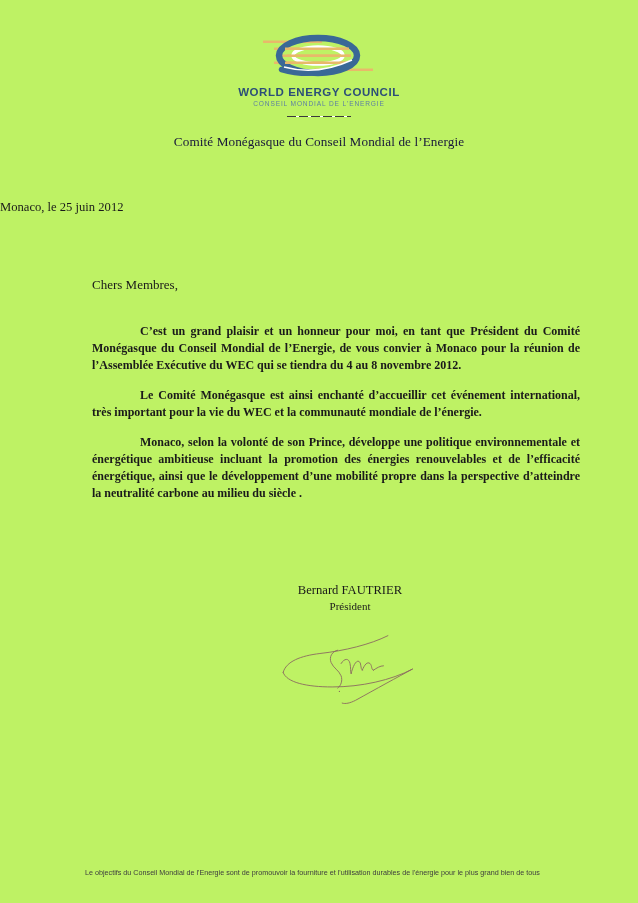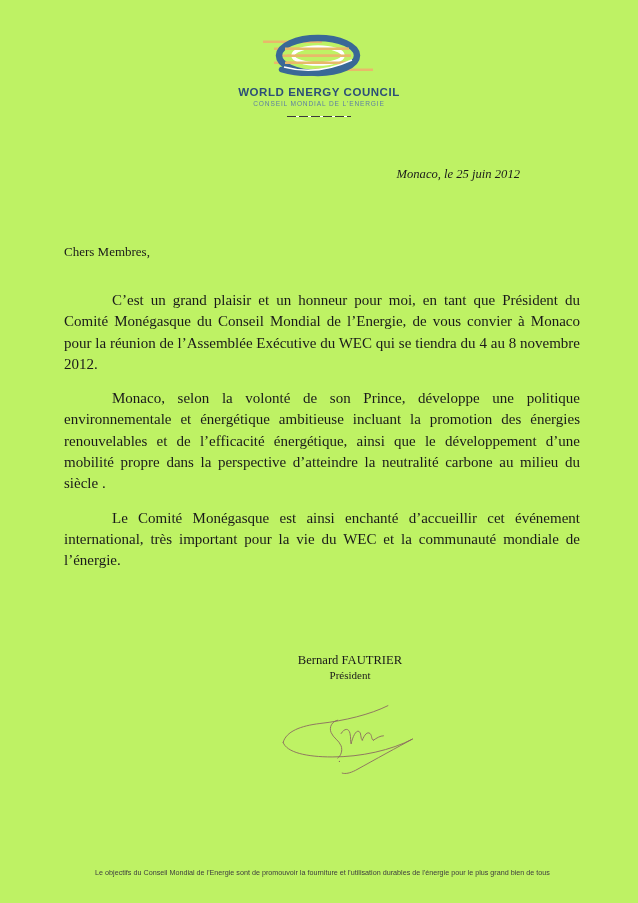--- a/index.html
+++ b/index.html
@@ -65,42 +65,42 @@
     text-align: center;
     font-size: 13.2px;
     color: #17163a;
     letter-spacing: 0.1px;
   }
 
   
   .date-line {
     margin-top: 50px;
     padding-right: 118px;
-    text-align: right;
+    text-align: left;
     font-size: 12.6px;
     color: #1a1a1a;
-    font-style: italic;
   }
 
   
   .body-block {
     margin-top: 62px;
-    padding-left: 64px;
+    padding-left: 92px;
     padding-right: 58px;
   }
   .salutation {
     font-size: 13px;
     margin-bottom: 30px;
   }
   .para {
-    font-size: 15px;
+    font-size: 12px;
     line-height: 1.42;
     text-align: justify;
     text-indent: 48px;
     margin: 0 0 13px 0;
+    font-weight: bold;
   }
 
   
   .sign-block {
     margin-top: 80px;
     text-align: center;
     padding-left: 62px;
   }
   .sign-name {
     font-size: 12.6px;
@@ -116,21 +116,21 @@
     width: 170px;
     height: 78px;
   }
 
   
   .footer {
     position: absolute;
     left: 7px;
     right: 0;
     bottom: 14px;
-    text-align: center;
+    text-align: left;
     font-family: "Liberation Sans", "DejaVu Sans", sans-serif;
     color: #3d3d3d;
   }
   .footer-motto {
     font-size: 7.2px;
     line-height: 1.45;
     padding: 0 78px;
     margin-bottom: 11px;
   }
   .footer-addr {
@@ -169,30 +169,31 @@
 
         <path d="M 55 79 Q 128 100 201 63" fill="none" stroke="#3a6896" stroke-width="11" stroke-linecap="round"></path>
         <path d="M 60 74 Q 126 92 196 60" fill="none" stroke="#ffffff" stroke-width="3"></path>
       </svg>
 
       <div class="logo-name">WORLD ENERGY COUNCIL</div>
       <div class="logo-sub">CONSEIL MONDIAL DE L'ENERGIE</div>
       <div class="rule-dashes"></div>
     </div>
 
+    <div class="org-title">Comité Monégasque du Conseil Mondial de l’Energie</div>
   </div>
 
   <div class="date-line">Monaco, le 25 juin 2012</div>
 
   <div class="body-block">
     <div class="salutation">Chers Membres,</div>
 
     <p class="para">C’est un grand plaisir et un honneur pour moi, en tant que Président du Comité Monégasque du Conseil Mondial de l’Energie, de vous convier à Monaco pour la réunion de l’Assemblée Exécutive du WEC qui se tiendra du 4 au 8 novembre 2012.</p>
+    <p class="para">Le Comité Monégasque est ainsi enchanté d’accueillir cet événement international, très important pour la vie du WEC et la communauté mondiale de l’énergie.</p>
     <p class="para">Monaco, selon la volonté de son Prince, développe une politique environnementale et énergétique ambitieuse incluant la promotion des énergies renouvelables et de l’efficacité énergétique, ainsi que le développement d’une mobilité propre dans la perspective d’atteindre la neutralité carbone au milieu du siècle .</p>
-    <p class="para">Le Comité Monégasque est ainsi enchanté d’accueillir cet événement international, très important pour la vie du WEC et la communauté mondiale de l’énergie.</p>
   </div>
 
   <div class="sign-block">
     <div class="sign-name">Bernard FAUTRIER</div>
     <div class="sign-role">Président</div>
 
     <svg class="signature-img" viewBox="0 0 300 140">
       <g fill="none" stroke="#8a6a60" stroke-width="1.6" stroke-linecap="round" stroke-linejoin="round">
 
         <path d="M 30 78 C 35 58, 62 48, 96 44 C 140 39, 186 28, 218 12"></path>

